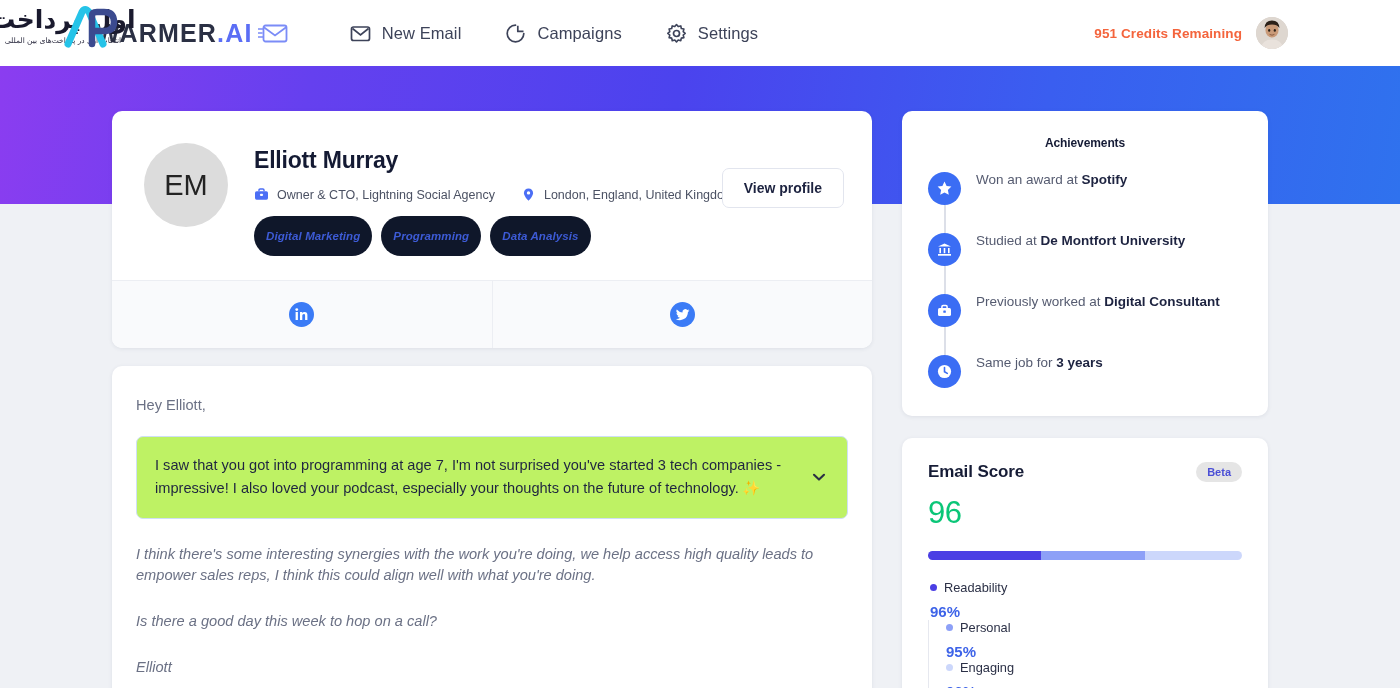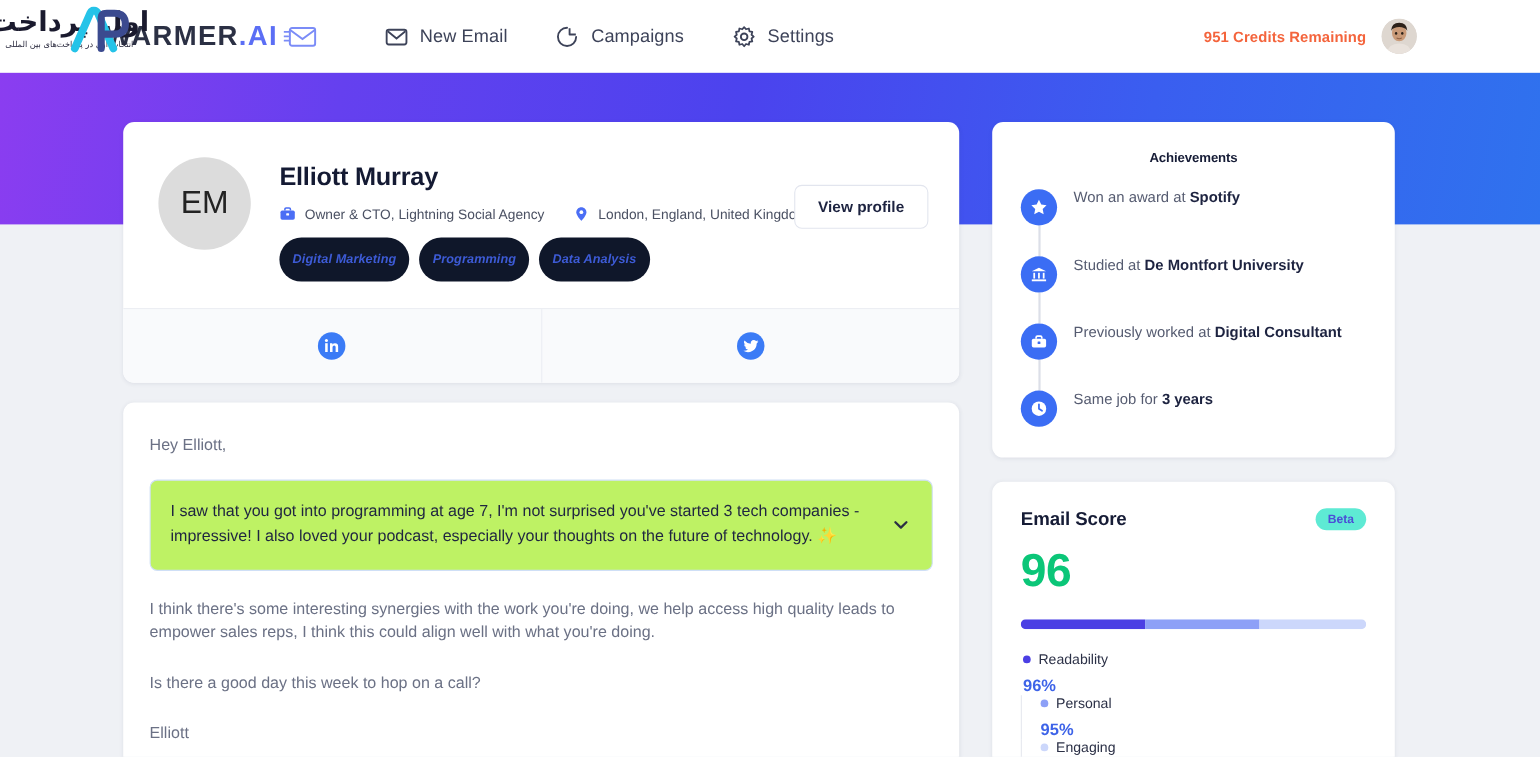--- a/index.html
+++ b/index.html
@@ -90,21 +90,21 @@
   
   .email-card { margin-top: 18px; padding: 29px 24px 34px 24px; min-height: 330px; }
   .email-text { font-size: 14.6px; color: #6b7185; line-height: 1.48; }
   .highlight {
     background: #bef264; border: 1px solid #cfdff6; border-radius: 7px;
     margin: 19px 0 25px 0; padding: 17px 52px 17px 18px; position: relative;
   }
   .highlight .hl-text { font-size: 14.6px; color: #1f2540; line-height: 1.62; }
   .chev { position: absolute; right: 19px; top: 50%; transform: translateY(-50%);
           width: 18px; height: 18px; color: #2b3044; cursor: pointer; }
-  .para { margin-bottom: 24px; }
+  .para { margin-bottom: 24px; font-style: italic; }
   .para:last-child { margin-bottom: 0; }
 
   
   .ach-card { margin-top: 45px; padding: 25px 26px 28px 26px; }
   .ach-title { font-size: 12px; font-weight: 700; color: #161c36; letter-spacing: -.1px; text-align: center; }
   .ach-list { margin-top: 22px; position: relative; }
   .ach-item { display: flex; align-items: flex-start; gap: 15px; position: relative;
               height: 33px; margin-bottom: 28px; }
   .ach-item:last-child { margin-bottom: 0; }
   .ach-item:not(:last-child)::after {
@@ -113,23 +113,23 @@
   }
   .ach-ic { width: 33px; height: 33px; border-radius: 50%; background: #3b6df4;
             display: flex; align-items: center; justify-content: center; flex: none; z-index: 2; }
   .ach-txt { font-size: 13.5px; color: #555b70; }
   .ach-txt b { color: #1d2340; font-weight: 700; }
 
   
   .score-card { margin-top: 22px; padding: 24px 26px 26px 26px; position: relative; }
   .score-head { display: flex; align-items: center; justify-content: space-between; }
   .score-title { font-size: 17px; font-weight: 700; color: #161c36; letter-spacing: -.1px; }
-  .beta { background: #5eead4; color: #4b4fd6; font-size: 11px; font-weight: 700;
+  .beta { background: #e5e5e5; color: #4b4fd6; font-size: 11px; font-weight: 700;
           padding: 4px 11px; border-radius: 20px; }
-  .score-val { font-size: 42px; font-weight: 700; color: #0bc678; margin-top: 13px; letter-spacing: -.5px; }
+  .score-val { font-size: 31px; font-weight: 400; color: #0bc678; margin-top: 13px; letter-spacing: -.5px; }
   .bar { display: flex; height: 9px; border-radius: 6px; overflow: hidden; margin-top: 20px; }
   .bar span { display: block; height: 100%; }
   .metrics { display: flex; margin-top: 20px; flex-direction: column; }
   .metric { flex: 1; padding-left: 2px; }
   .metric + .metric { border-left: 1px solid #e6e8ef; padding-left: 17px; }
   .metric-head { display: flex; align-items: center; gap: 7px; }
   .dot { width: 7px; height: 7px; border-radius: 50%; flex: none; }
   .metric-label { font-size: 12.8px; color: #2b3046; font-weight: 500; }
   .metric-val { font-size: 15px; color: #3d63e8; font-weight: 700; margin-top: 8px; }
 </style>

